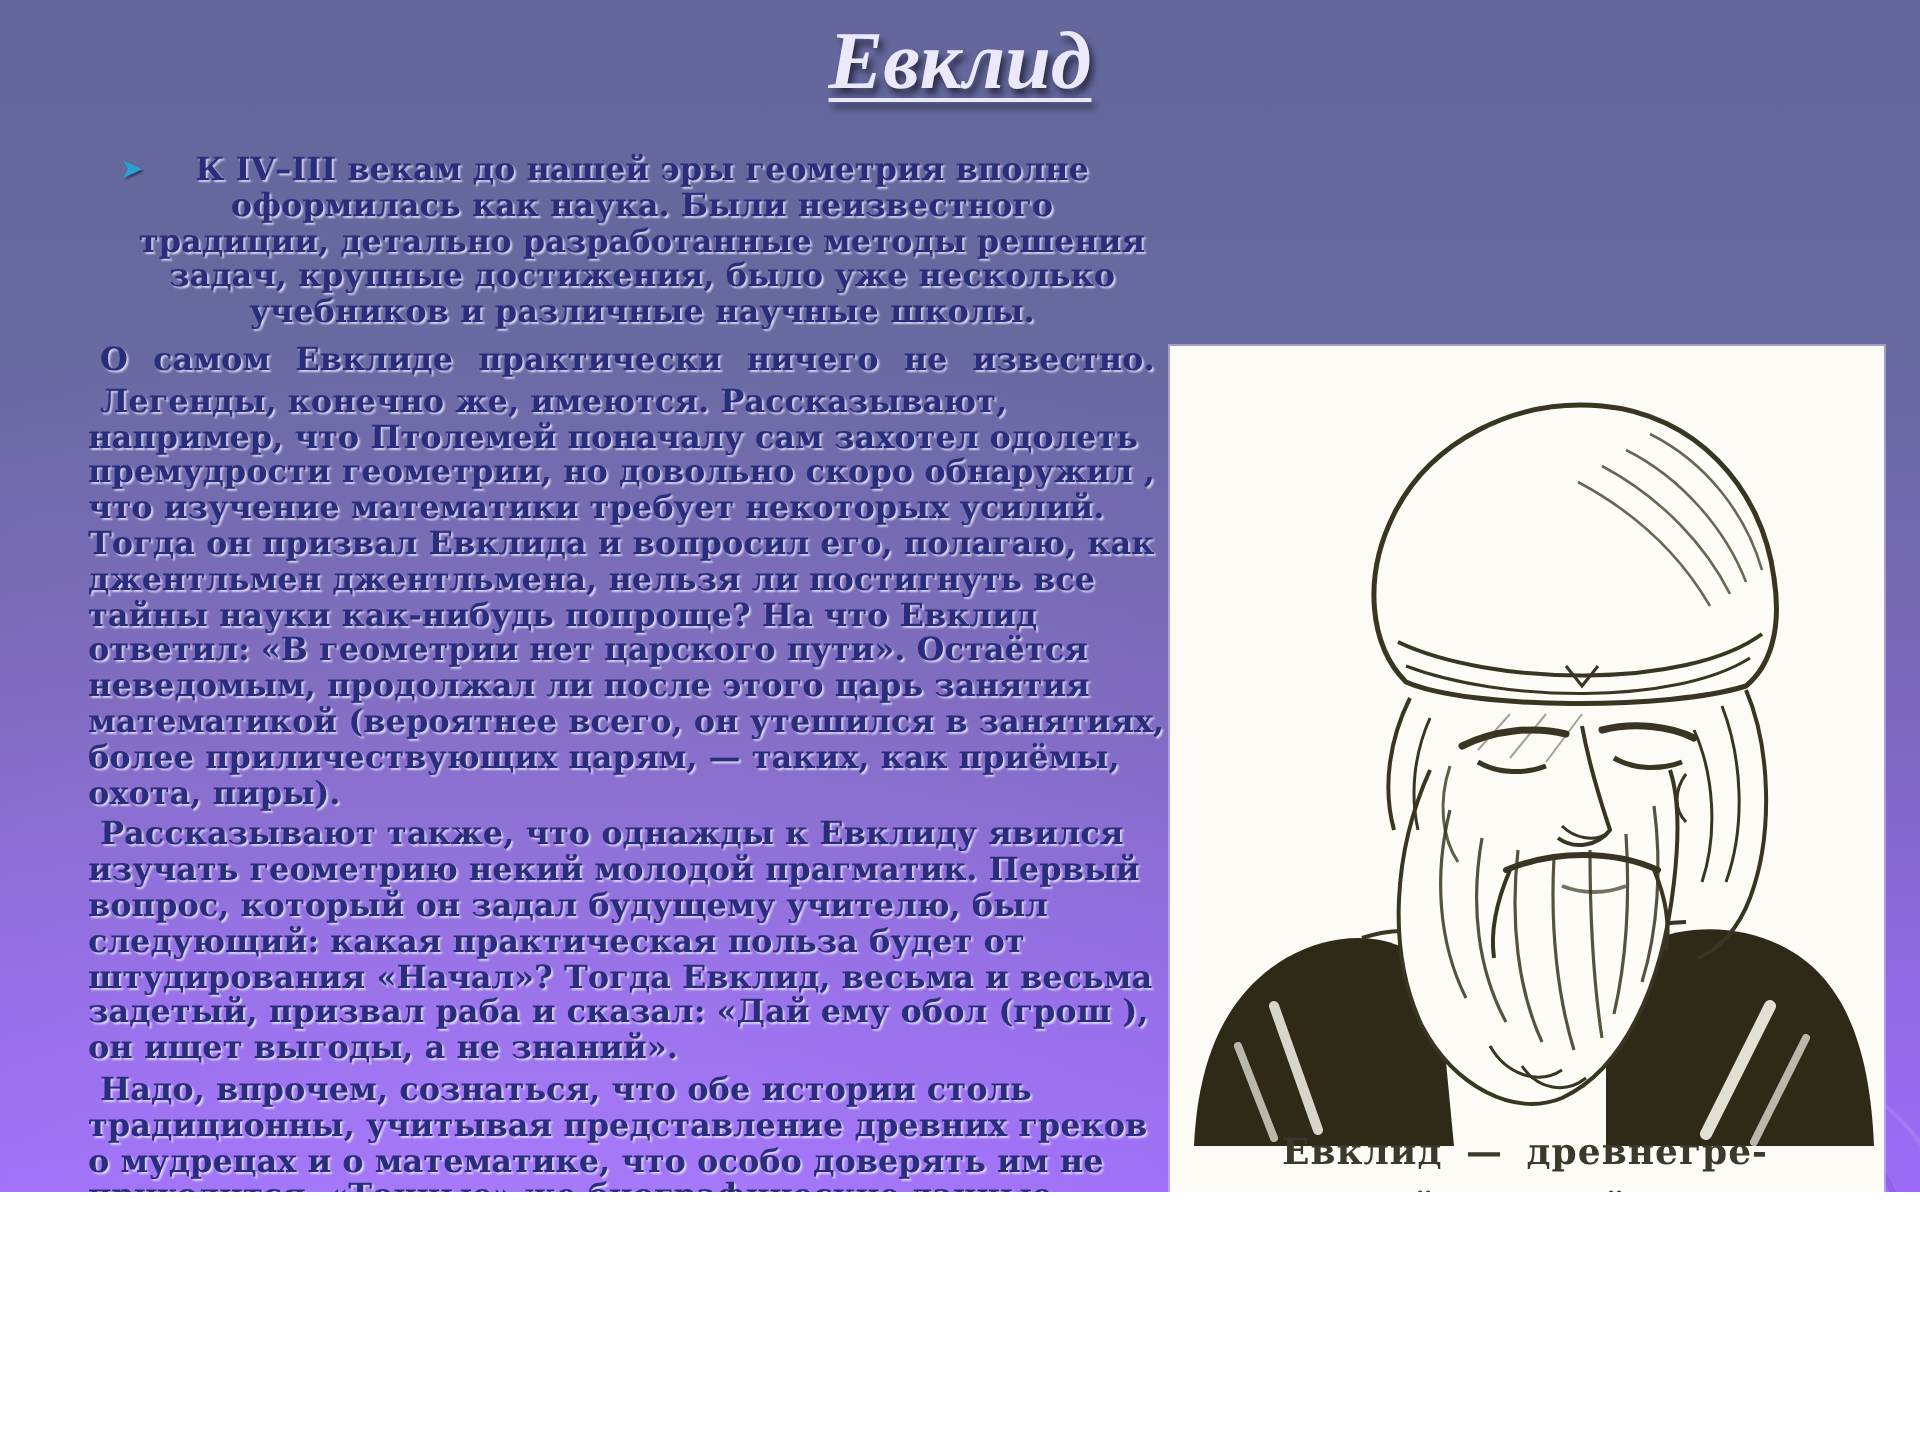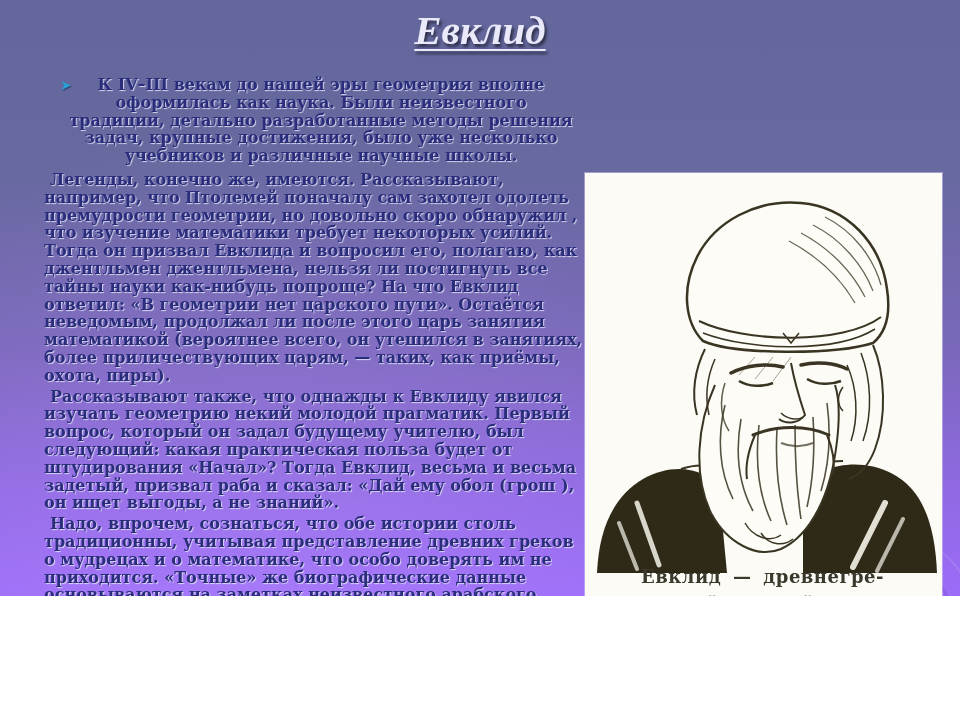--- a/index.html
+++ b/index.html
@@ -72,20 +72,21 @@
 
   <div class="title">
     <span>Евклид</span>
   </div>
 
   <div class="text-col">
     <div class="bullet-para">
       <span class="bullet-marker">➤</span>
       <span>К IV–III векам до нашей эры геометрия вполне оформилась как наука. Были неизвестного традиции, детально разработанные методы решения задач, крупные достижения, было уже несколько учебников и различные научные школы.</span>
     </div>
+    <div class="para spread">О самом Евклиде практически ничего не известно.</div>
     <div class="para">Легенды, конечно же, имеются. Рассказывают, например, что Птолемей поначалу сам захотел одолеть премудрости геометрии, но довольно скоро обнаружил , что изучение математики требует некоторых усилий. Тогда он призвал Евклида и вопросил его, полагаю, как джентльмен джентльмена, нельзя ли постигнуть все тайны науки как-нибудь попроще? На что Евклид ответил: «В геометрии нет царского пути». Остаётся неведомым, продолжал ли после этого царь занятия математикой (вероятнее всего, он утешился в занятиях, более приличествующих царям, — таких, как приёмы, охота, пиры).</div>
     <div class="para">Рассказывают также, что однажды к Евклиду явился изучать геометрию некий молодой прагматик. Первый вопрос, который он задал будущему учителю, был следующий: какая практическая польза будет от штудирования «Начал»? Тогда Евклид, весьма и весьма задетый, призвал раба и сказал: «Дай ему обол (грош ), он ищет выгоды, а не знаний».</div>
     <div class="para">Надо, впрочем, сознаться, что обе истории столь традиционны, учитывая представление древних греков о мудрецах и о математике, что особо доверять им не приходится. «Точные» же биографические данные основываются на заметках неизвестного арабского математика XII века:«Евклид, сын Наукрата, сына Зенарха, известный под именем Геометра, учёный старого времени, по своему происхождению грек, по местожительству сириец, родом из Тира...»</div>
   </div>
 
   <div class="figure">
     <svg viewBox="0 0 357 400" width="357" height="400">
       <rect x="0" y="0" width="357" height="400" fill="#fcfbf5"></rect>
 
       <path d="M12,400 C14,356 28,324 58,306 C90,288 122,296 134,316 L142,400 Z" fill="#2f2a18"></path>

